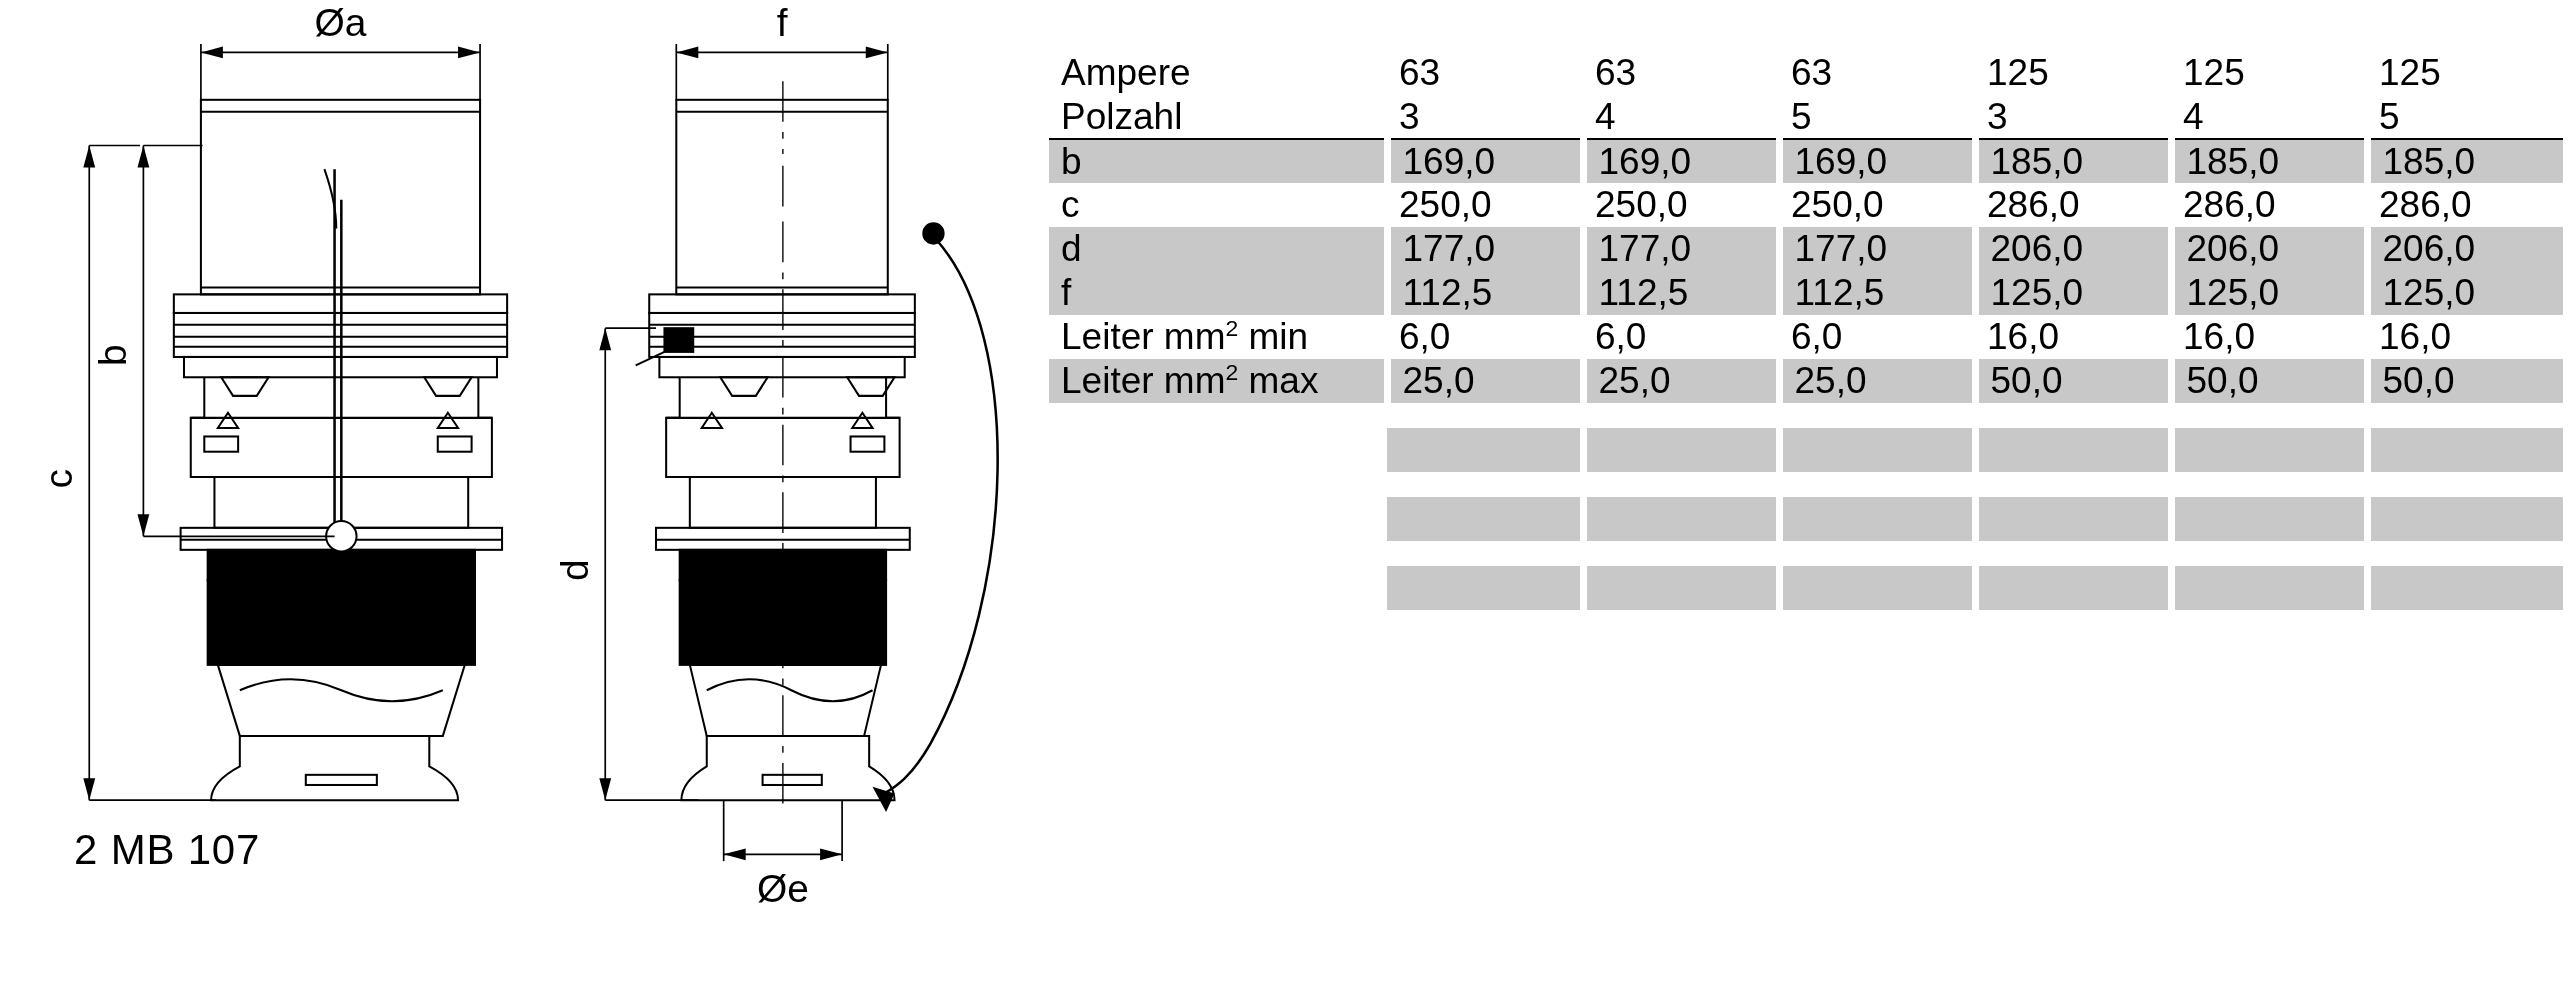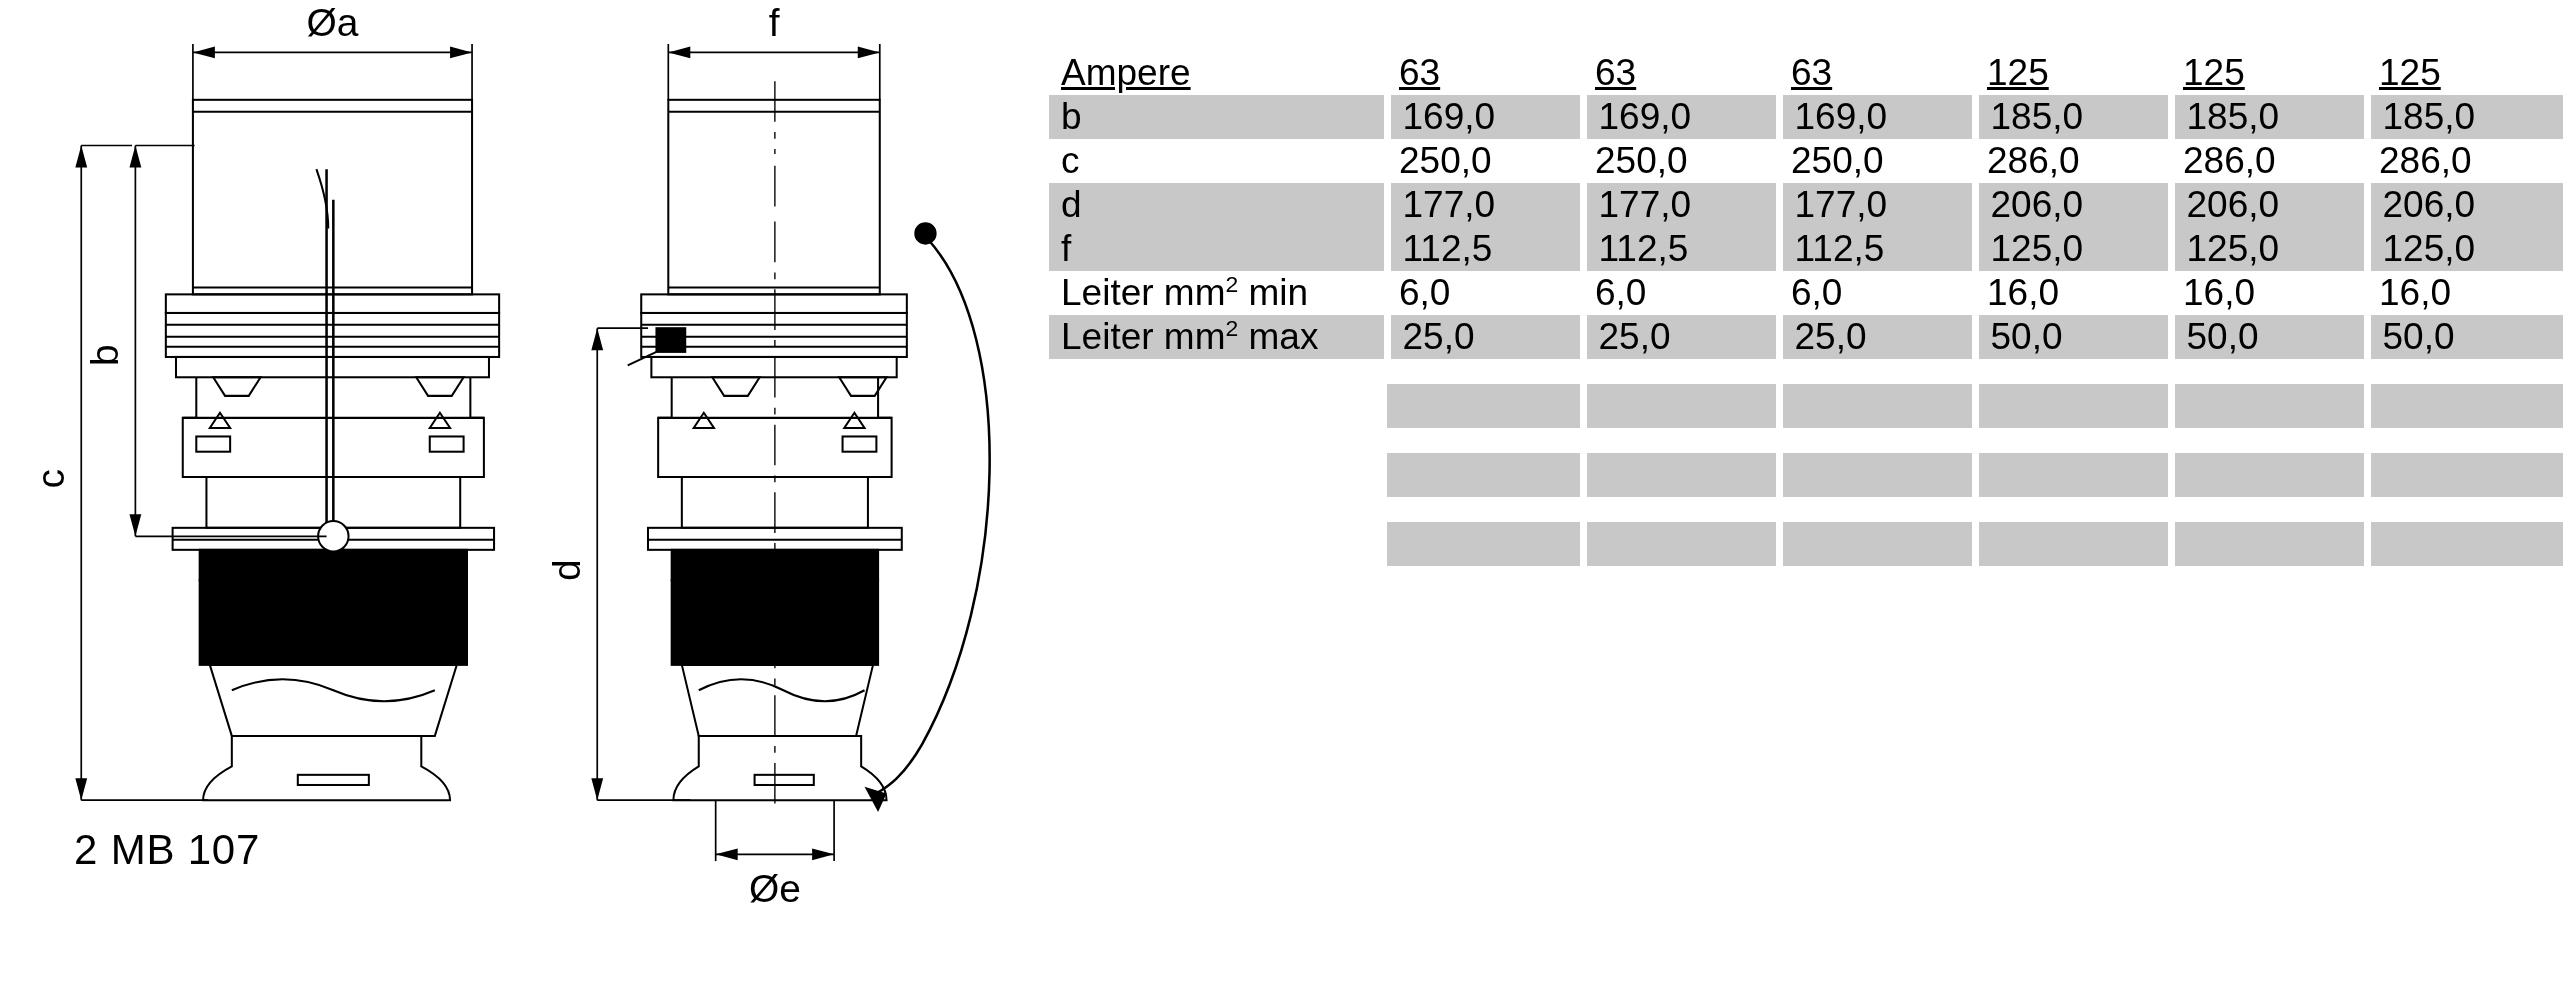--- a/index.html
+++ b/index.html
@@ -20,20 +20,21 @@
     height: 988px;
   }
 
   
   #drawing {
     position: absolute;
     left: 0;
     top: 0;
     width: 1049px;
     height: 988px;
+    padding-left: 8px;
   }
   #drawing svg {
     display: block;
   }
   .dim-label {
     font-family: "Liberation Sans", sans-serif;
     font-size: 46px;
     fill: #000000;
   }
   .code-label {
@@ -66,21 +67,20 @@
     height: 44px;
     vertical-align: middle;
     text-align: left;
     font-weight: normal;
     border: 0;
     box-sizing: border-box;
   }
   .hdr td {
     font-weight: bold;
     height: 42px;
-    text-decoration: underline;
   }
   .hdr.second td {
     border-bottom: 2.5px solid #000;
   }
   tr.shaded td.val, tr.shaded td.lbl.shade-lbl {
     background: #c8c8c8;
   }
   td.val {
     padding-left: 15px;
   }
@@ -274,20 +274,29 @@
       <tbody id="table-body">
           <tr class="hdr">
             <td class="lbl">Ampere</td>
             <td class="val">63</td>
             <td class="val">63</td>
             <td class="val">63</td>
             <td class="val">125</td>
             <td class="val">125</td>
             <td class="val">125</td>
           </tr>
+          <tr class="hdr second">
+            <td class="lbl">Polzahl</td>
+            <td class="val">3</td>
+            <td class="val">4</td>
+            <td class="val">5</td>
+            <td class="val">3</td>
+            <td class="val">4</td>
+            <td class="val">5</td>
+          </tr>
           <tr class="shaded">
             <td class="lbl shade-lbl">b</td>
             <td class="val">169,0</td>
             <td class="val">169,0</td>
             <td class="val">169,0</td>
             <td class="val">185,0</td>
             <td class="val">185,0</td>
             <td class="val">185,0</td>
           </tr>
           <tr class="">

